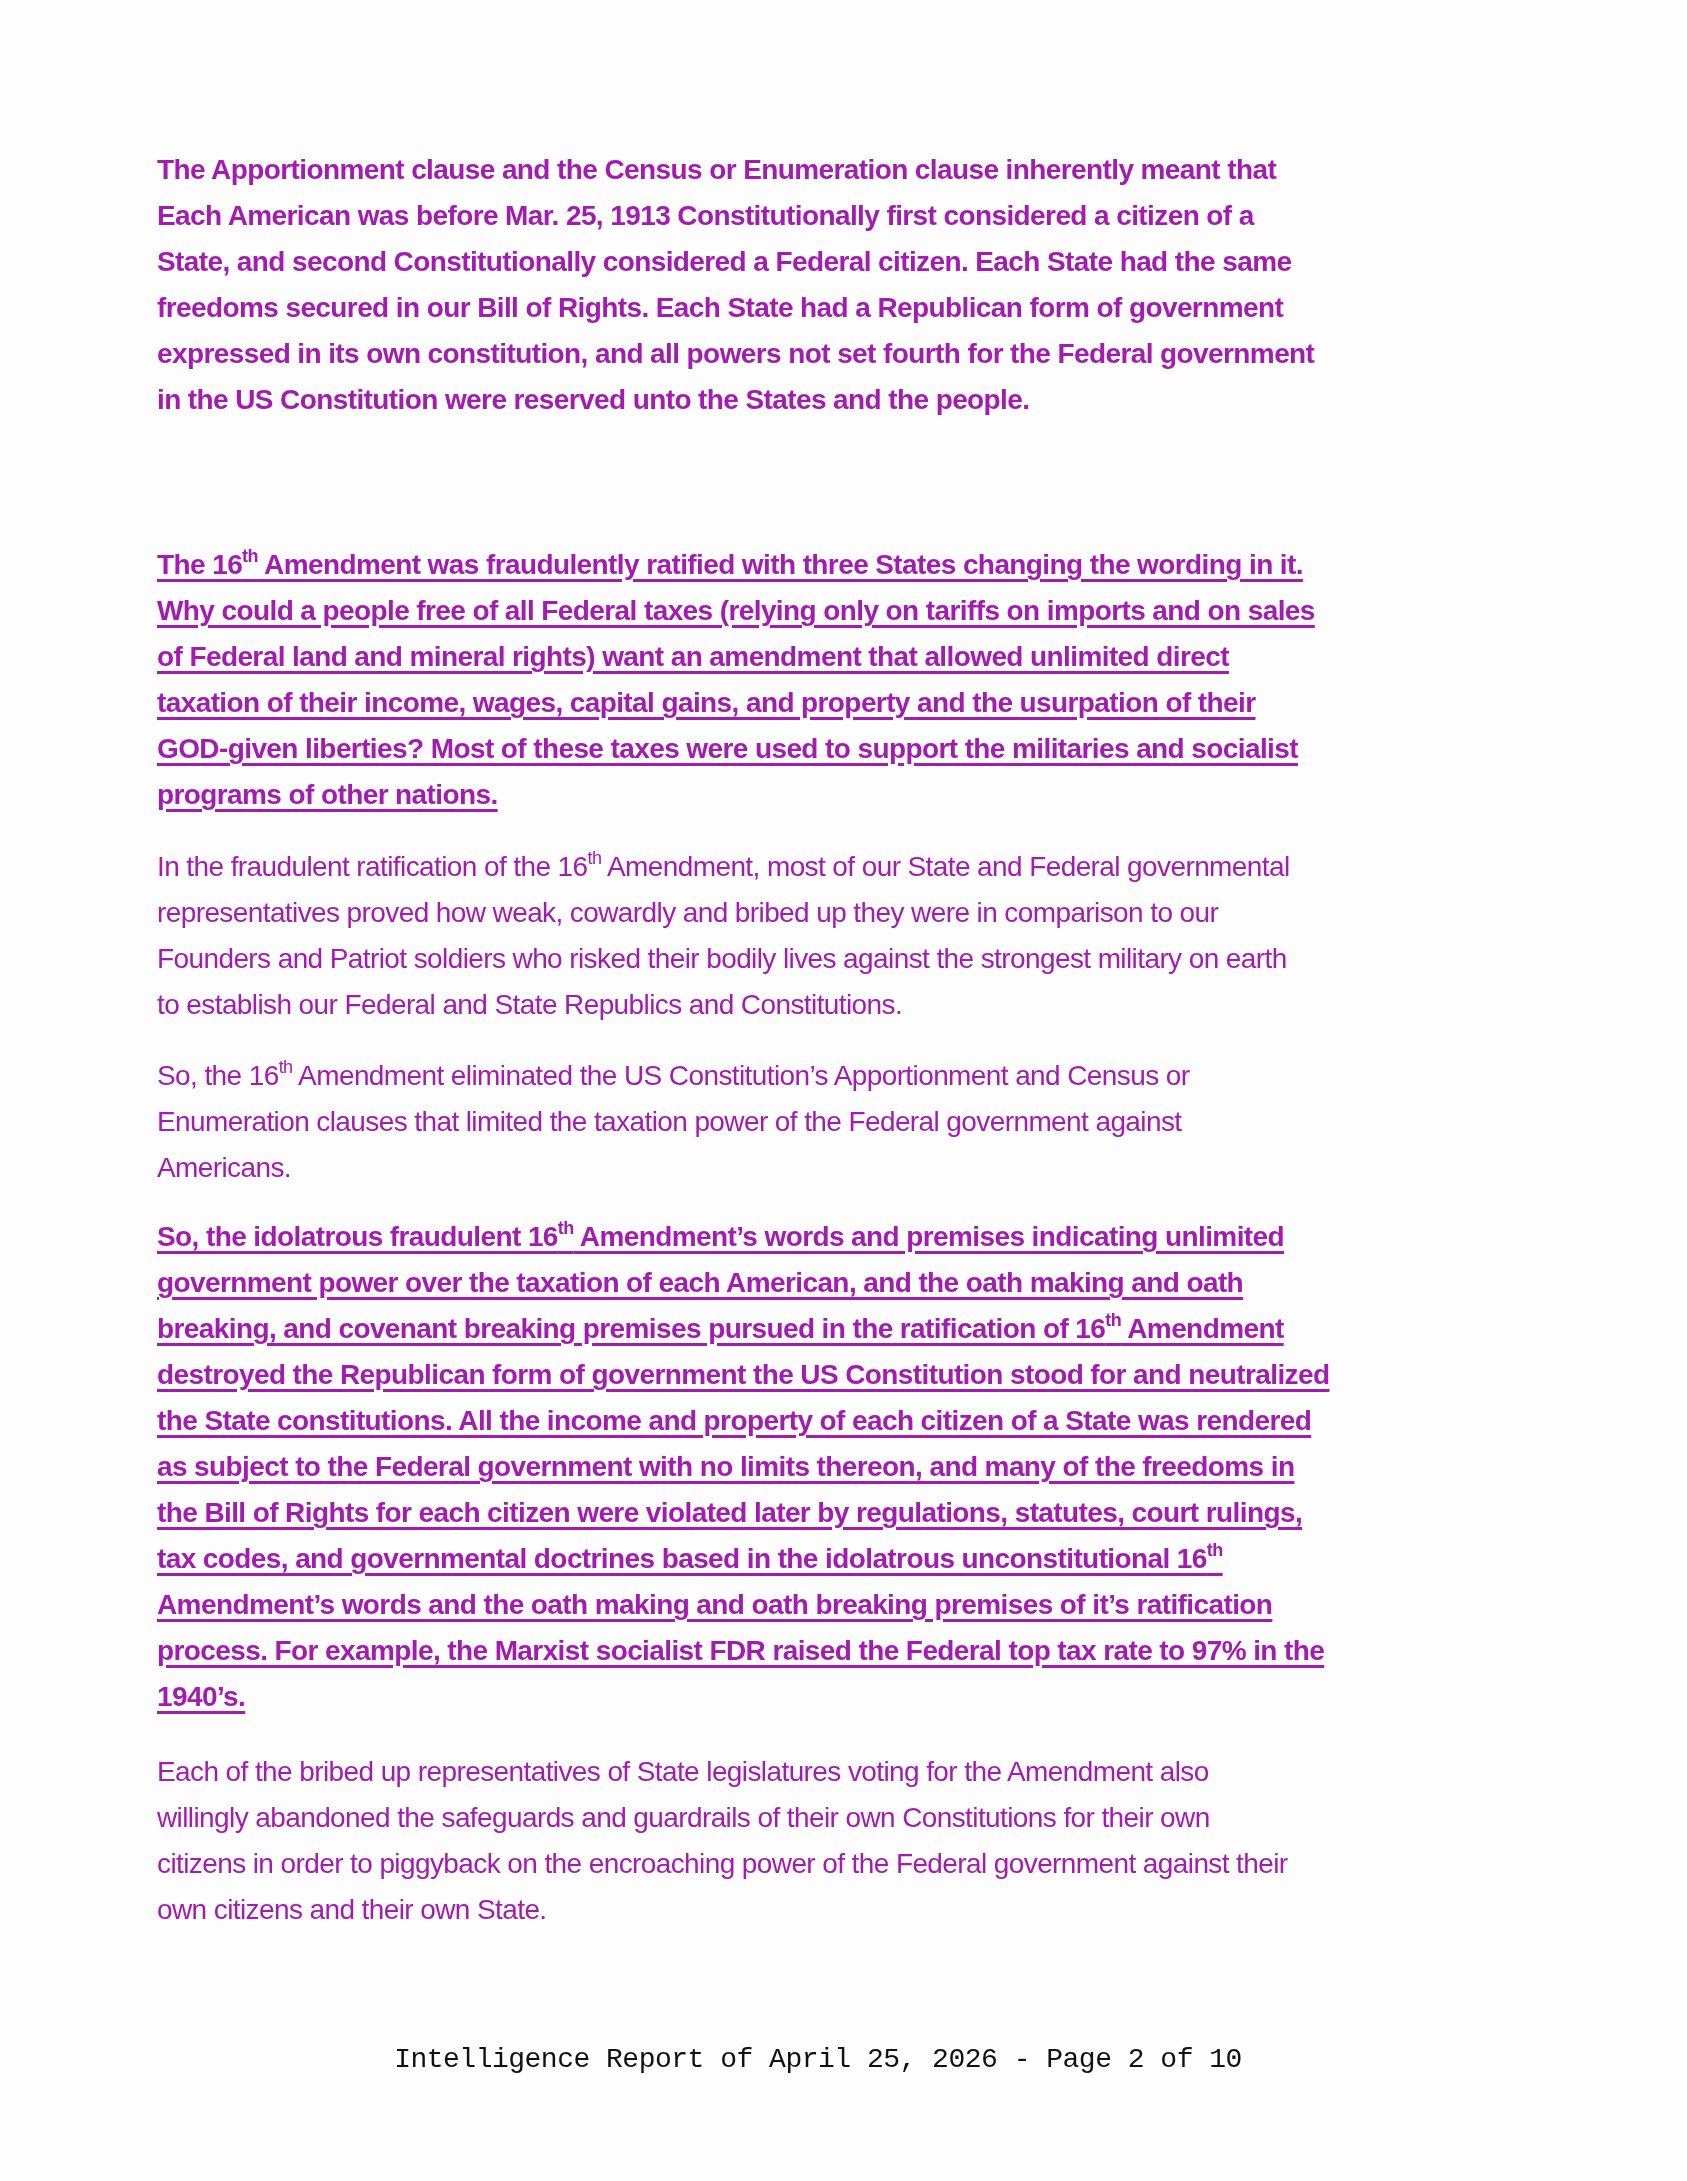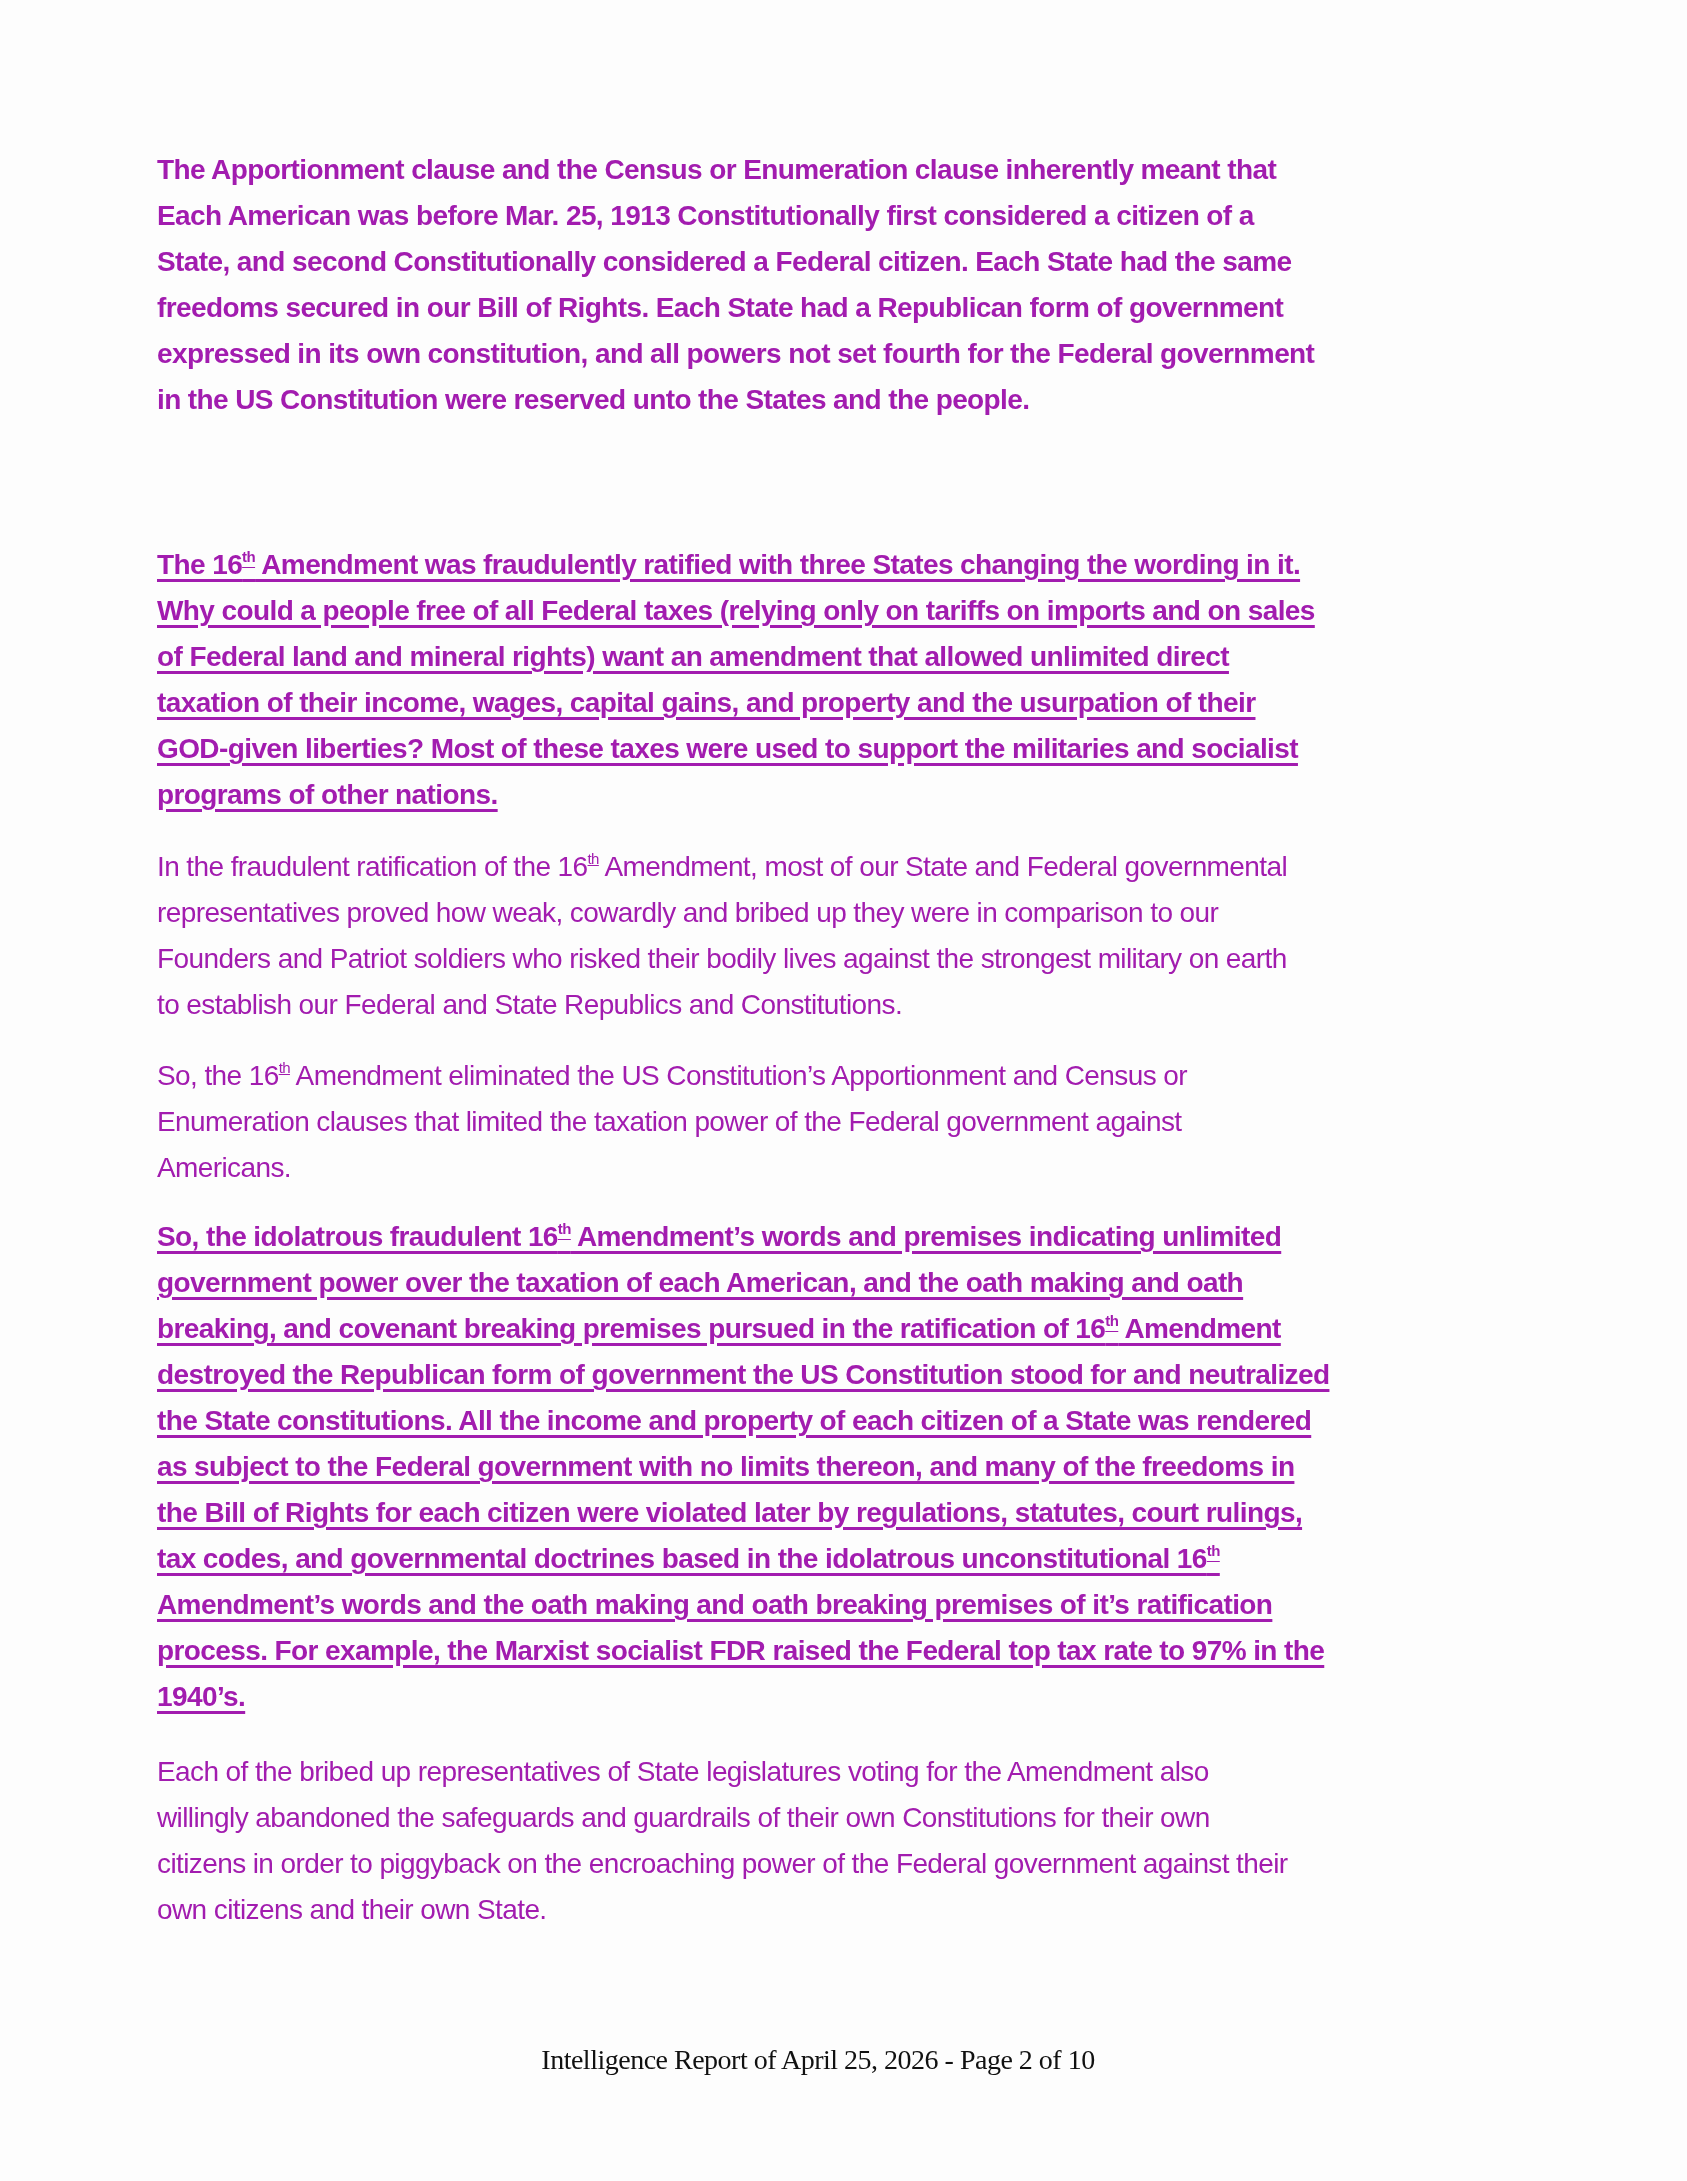--- a/index.html
+++ b/index.html
@@ -10,30 +10,30 @@
   }
   .para {
     position: absolute; left: 157px; width: 1393px;
     font-family: "Liberation Sans", sans-serif;
     font-size: 28px; line-height: 46px; color: #a21caf;
     letter-spacing: -0.6px;
   }
   .para .line { display: block; white-space: nowrap; }
   .bold { font-weight: bold; }
   .ul .line span.t { text-decoration: underline; text-decoration-thickness: 3px; text-underline-offset: 5px; }
-  sup { font-size: 15px; line-height: 0; vertical-align: 12px; text-decoration: underline; }
+  sup { font-size: 18px; line-height: 0; vertical-align: 12px; }
   #p1 { top: 147px; }
   #p2 { top: 542px; }
   #p3 { top: 844px; }
   #p4 { top: 1053px; }
   #p5 { top: 1214px; }
   #p6 { top: 1749px; }
   .footer {
     position: absolute; top: 2044px; left: 0; width: 1636px; text-align: center;
-    font-family: Liberation Serif, serif; font-size: 28px; color: #111;
+    font-family: Liberation Mono, monospace; font-size: 28px; color: #111;
     letter-spacing: -0.5px;
   }
 </style>
 </head>
 <body>
 
 <div class="page">
   <div id="p1" class="para bold">
       <span class="line"><span class="t"><span>The Apportionment clause and the Census or Enumeration clause inherently meant that</span></span></span>
       <span class="line"><span class="t"><span>Each American was before Mar. 25, 1913 Constitutionally first considered a citizen of a</span></span></span>

